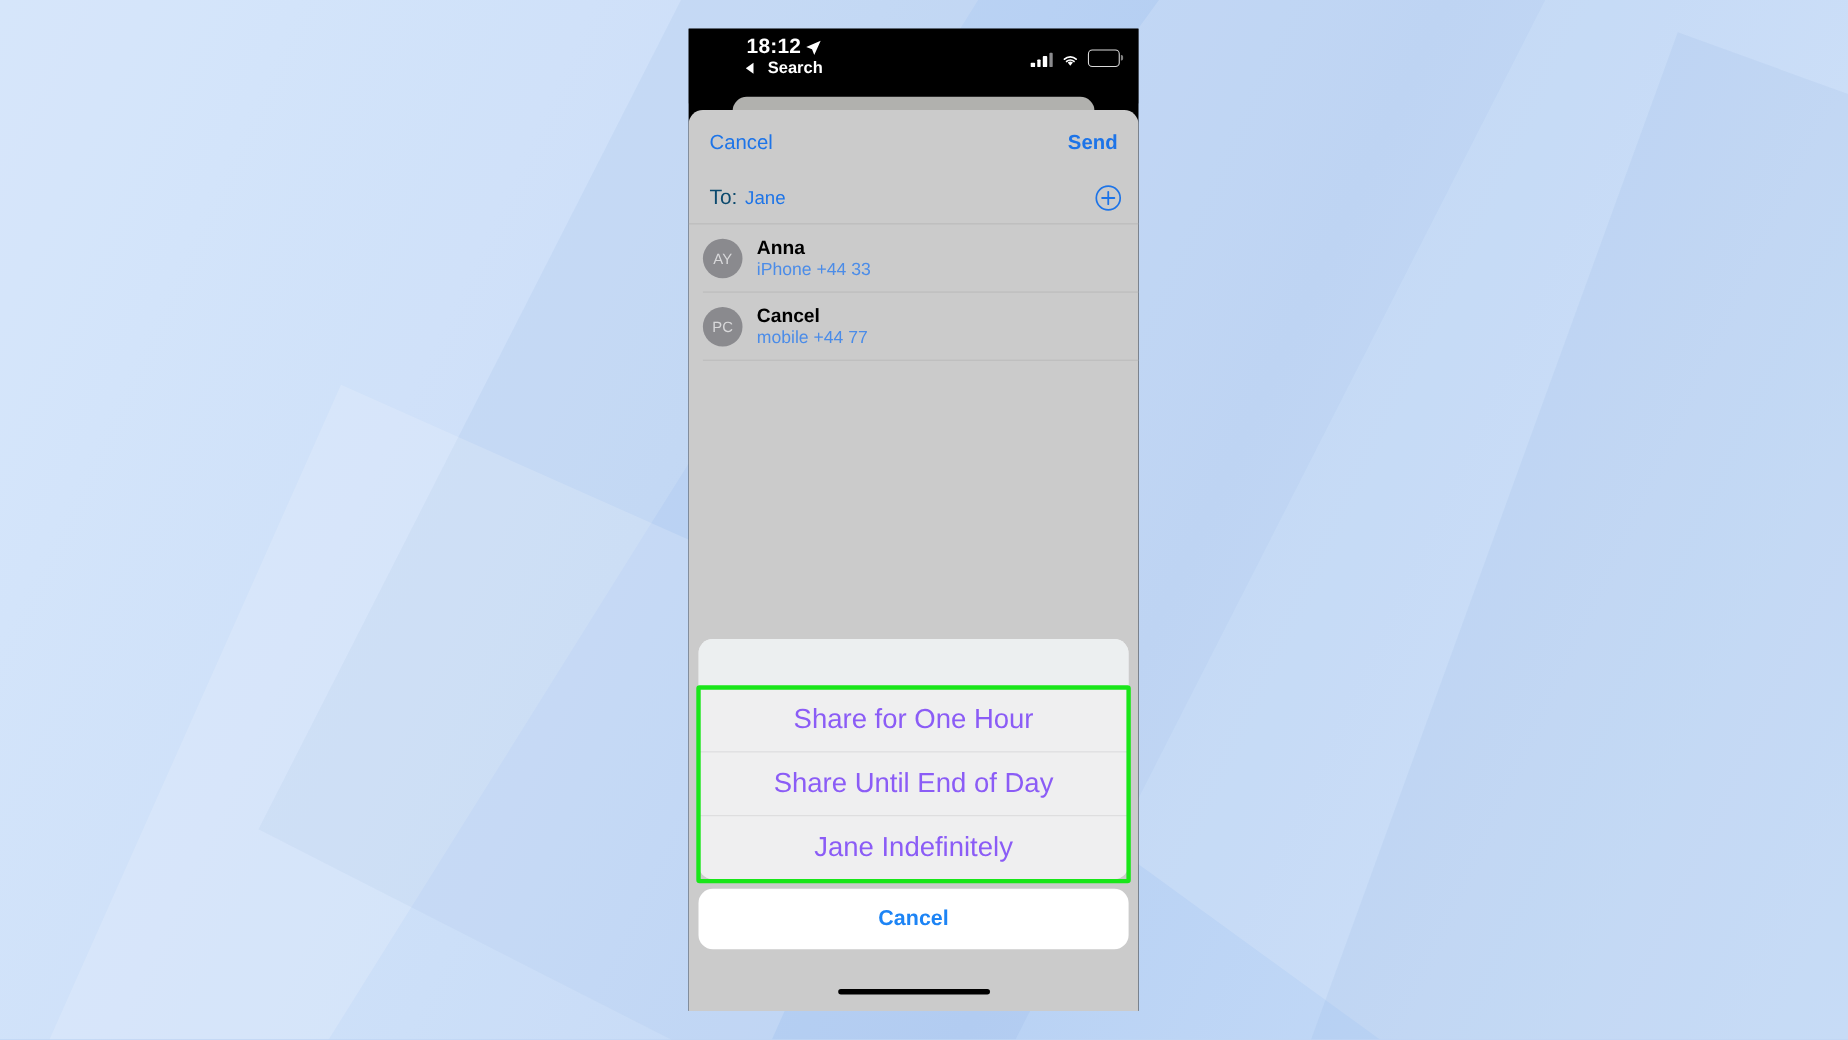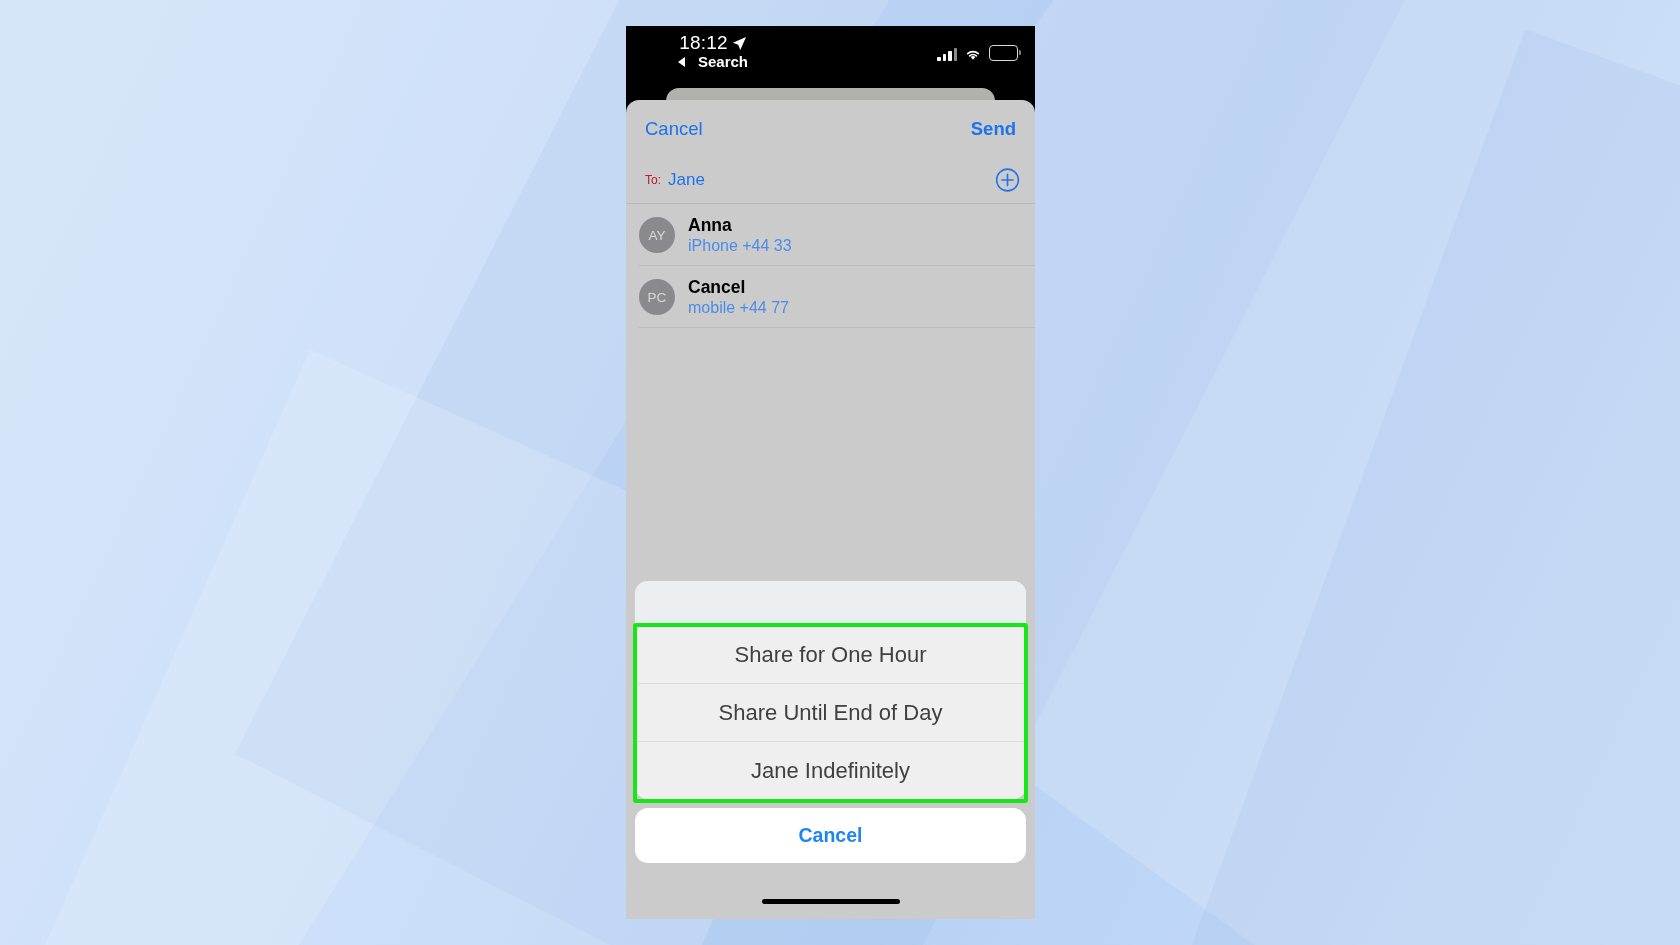--- a/index.html
+++ b/index.html
@@ -58,21 +58,21 @@
     top: 6px;
     text-align: center;
     width: 150px;
   }
   #status-time-row {
     display: flex;
     align-items: center;
     justify-content: center;
     gap: 4px;
     font-size: 19px;
-    font-weight: normal;
+    font-weight: bold;
     letter-spacing: 0.2px;
     line-height: 22px;
   }
   #loc-arrow { display: inline-block; width: 15px; height: 15px; }
   #back-row {
     display: flex;
     align-items: center;
     justify-content: center;
     gap: 13px;
     font-size: 15px;
@@ -169,21 +169,21 @@
   
   #to-row {
     position: relative;
     height: 47px;
     display: flex;
     align-items: center;
     padding: 0 19px;
     box-sizing: border-box;
     border-bottom: 1px solid #b9b9b9;
   }
-  #to-label { font-size: 12px; color: #b91c1c; }
+  #to-label { font-size: 19px; color: #0c4a6e; }
   #to-value { font-size: 17px; color: #1d74e8; margin-left: 7px; }
   #add-contact {
     position: absolute;
     right: 15px;
     top: 50%;
     transform: translateY(-50%);
     width: 25px; height: 25px;
   }
 
   
@@ -240,22 +240,22 @@
   }
   #sheet-header {
     height: 44px;
     background: #eceff0;
   }
   .sheet-option {
     height: 58px;
     display: flex;
     align-items: center;
     justify-content: center;
-    font-size: 22px;
-    color: #404040;
+    font-size: 25px;
+    color: #8b5cf6;
     background: #efeff0;
     border-top: 1px solid #dcdcdd;
     box-sizing: border-box;
   }
   #highlight-box {
     position: absolute;
     left: -2px;
     right: -2px;
     top: 42px;
     height: 180px;

